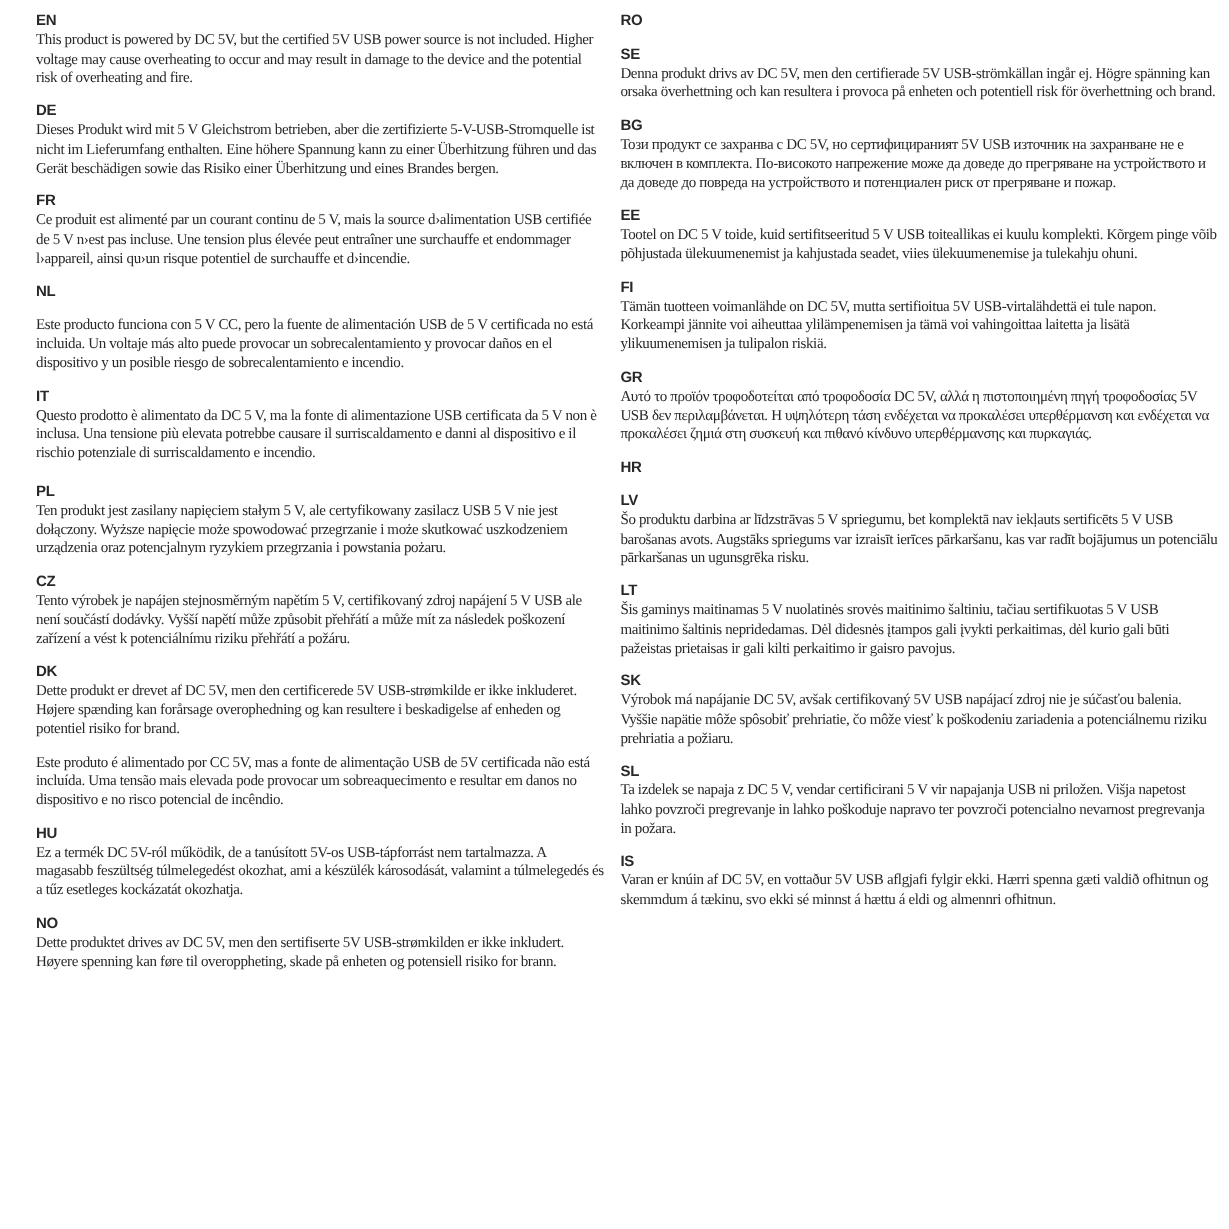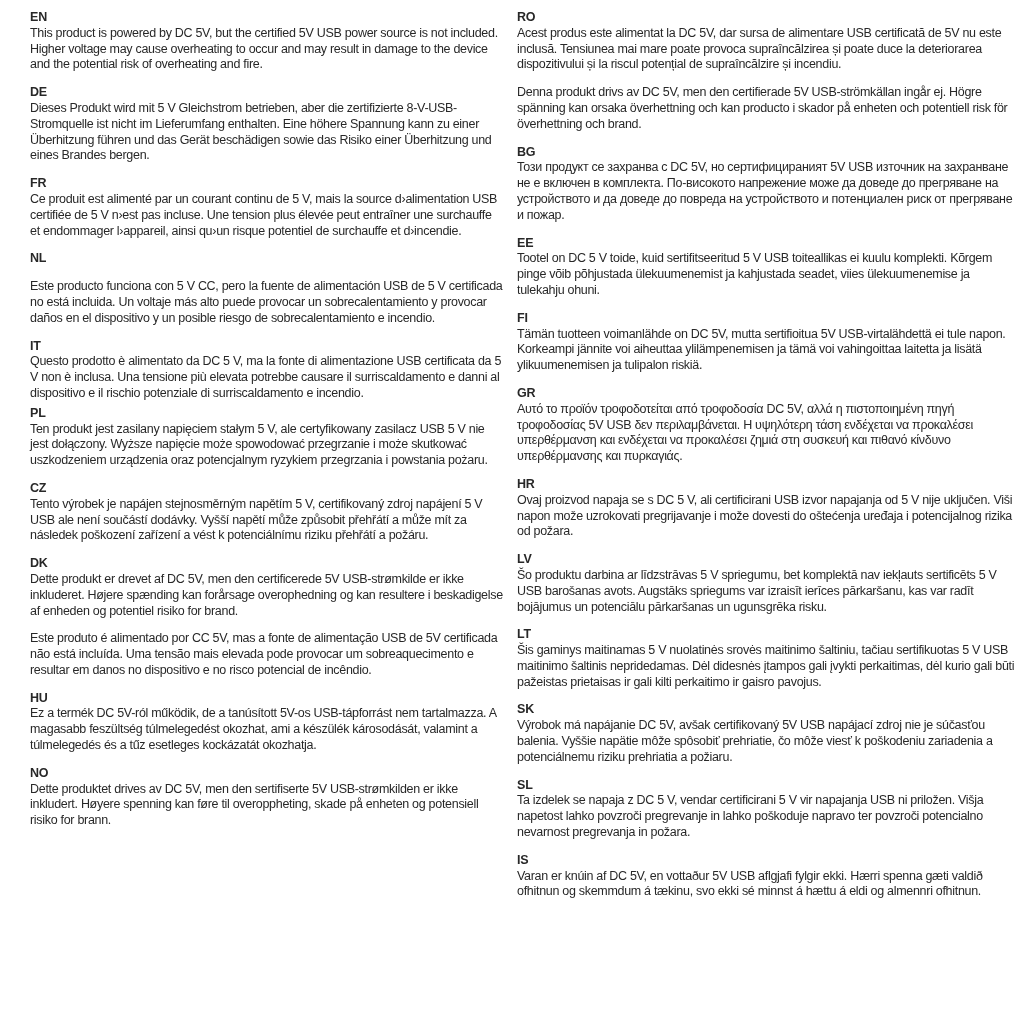--- a/index.html
+++ b/index.html
@@ -19,47 +19,48 @@
     column-gap: 13px;
     color: #282828;
   }
   .column {
     display: block;
   }
   .section {
     margin-bottom: 12px;
   }
   .section[data-name="language-section-it"] {
-    margin-bottom: 4px;
+    margin-bottom: 16px;
   }
   .lang-code {
     font-size: 12.5px;
     font-weight: bold;
     line-height: 15.8px;
     letter-spacing: -0.2px;
   }
   .lang-text {
     font-size: 12.5px;
     font-weight: normal;
     line-height: 15.8px;
     letter-spacing: -0.3px;
+    font-family: Liberation Serif, serif;
   }
 </style>
 </head>
 <body>
 
 <div class="page" data-name="multilingual-warning-document">
   <div class="column" id="col-left" data-name="left-column">
       <div class="section" data-name="language-section-en">
         <div class="lang-code" data-name="language-code-en">EN</div>
         <div class="lang-text" data-name="warning-text-en">This product is powered by DC 5V, but the certified 5V USB power source is not included. Higher voltage may cause overheating to occur and may result in damage to the device and the potential risk of overheating and fire.</div>
       </div>
       <div class="section" data-name="language-section-de">
         <div class="lang-code" data-name="language-code-de">DE</div>
-        <div class="lang-text" data-name="warning-text-de">Dieses Produkt wird mit 5 V Gleichstrom betrieben, aber die zertifizierte 8-V-USB-Stromquelle ist nicht im Lieferumfang enthalten. Eine höhere Spannung kann zu einer Überhitzung führen und das Gerät beschädigen sowie das Risiko einer Überhitzung und eines Brandes bergen.</div>
+        <div class="lang-text" data-name="warning-text-de">Dieses Produkt wird mit 5 V Gleichstrom betrieben, aber die zertifizierte 5-V-USB-Stromquelle ist nicht im Lieferumfang enthalten. Eine höhere Spannung kann zu einer Überhitzung führen und das Gerät beschädigen sowie das Risiko einer Überhitzung und eines Brandes bergen.</div>
       </div>
       <div class="section" data-name="language-section-fr">
         <div class="lang-code" data-name="language-code-fr">FR</div>
         <div class="lang-text" data-name="warning-text-fr">Ce produit est alimenté par un courant continu de 5 V, mais la source d›alimentation USB certifiée de 5 V n›est pas incluse. Une tension plus élevée peut entraîner une surchauffe et endommager l›appareil, ainsi qu›un risque potentiel de surchauffe et d›incendie.</div>
       </div>
       <div class="section" data-name="language-section-nl">
         <div class="lang-code" data-name="language-code-nl">NL</div>
       </div>
       <div class="section" data-name="language-section-es">
         <div class="lang-text" data-name="warning-text-es">Este producto funciona con 5 V CC, pero la fuente de alimentación USB de 5 V certificada no está incluida. Un voltaje más alto puede provocar un sobrecalentamiento y provocar daños en el dispositivo y un posible riesgo de sobrecalentamiento e incendio.</div>
@@ -88,44 +89,43 @@
         <div class="lang-text" data-name="warning-text-hu">Ez a termék DC 5V-ról működik, de a tanúsított 5V-os USB-tápforrást nem tartalmazza. A magasabb feszültség túlmelegedést okozhat, ami a készülék károsodását, valamint a túlmelegedés és a tűz esetleges kockázatát okozhatja.</div>
       </div>
       <div class="section" data-name="language-section-no">
         <div class="lang-code" data-name="language-code-no">NO</div>
         <div class="lang-text" data-name="warning-text-no">Dette produktet drives av DC 5V, men den sertifiserte 5V USB-strømkilden er ikke inkludert. Høyere spenning kan føre til overoppheting, skade på enheten og potensiell risiko for brann.</div>
       </div>
     </div>
   <div class="column" id="col-right" data-name="right-column">
       <div class="section" data-name="language-section-ro">
         <div class="lang-code" data-name="language-code-ro">RO</div>
-        <div class="lang-text" data-name="warning-text-ro">Acest produs este alimentat la DC 5V, dar sursa de alimentare USB certificată de 5V nu este inclusă. Tensiunea mai mare poate provoca supraîncălzirea și poate duce la deteriorarea dispozitivului și la riscul potențial de supraîncălzire și incendiu.</div>
       </div>
       <div class="section" data-name="language-section-se">
-        <div class="lang-text" data-name="warning-text-se">Denna produkt drivs av DC 5V, men den certifierade 5V USB-strömkällan ingår ej. Högre spänning kan orsaka överhettning och kan producto i skador på enheten och potentiell risk för överhettning och brand.</div>
+        <div class="lang-code" data-name="language-code-se">SE</div>
+        <div class="lang-text" data-name="warning-text-se">Denna produkt drivs av DC 5V, men den certifierade 5V USB-strömkällan ingår ej. Högre spänning kan orsaka överhettning och kan resultera i provoca på enheten och potentiell risk för överhettning och brand.</div>
       </div>
       <div class="section" data-name="language-section-bg">
         <div class="lang-code" data-name="language-code-bg">BG</div>
         <div class="lang-text" data-name="warning-text-bg">Този продукт се захранва с DC 5V, но сертифицираният 5V USB източник на захранване не е включен в комплекта. По-високото напрежение може да доведе до прегряване на устройството и да доведе до повреда на устройството и потенциален риск от прегряване и пожар.</div>
       </div>
       <div class="section" data-name="language-section-ee">
         <div class="lang-code" data-name="language-code-ee">EE</div>
         <div class="lang-text" data-name="warning-text-ee">Tootel on DC 5 V toide, kuid sertifitseeritud 5 V USB toiteallikas ei kuulu komplekti. Kõrgem pinge võib põhjustada ülekuumenemist ja kahjustada seadet, viies ülekuumenemise ja tulekahju ohuni.</div>
       </div>
       <div class="section" data-name="language-section-fi">
         <div class="lang-code" data-name="language-code-fi">FI</div>
         <div class="lang-text" data-name="warning-text-fi">Tämän tuotteen voimanlähde on DC 5V, mutta sertifioitua 5V USB-virtalähdettä ei tule napon. Korkeampi jännite voi aiheuttaa ylilämpenemisen ja tämä voi vahingoittaa laitetta ja lisätä ylikuumenemisen ja tulipalon riskiä.</div>
       </div>
       <div class="section" data-name="language-section-gr">
         <div class="lang-code" data-name="language-code-gr">GR</div>
         <div class="lang-text" data-name="warning-text-gr">Αυτό το προϊόν τροφοδοτείται από τροφοδοσία DC 5V, αλλά η πιστοποιημένη πηγή τροφοδοσίας 5V USB δεν περιλαμβάνεται. Η υψηλότερη τάση ενδέχεται να προκαλέσει υπερθέρμανση και ενδέχεται να προκαλέσει ζημιά στη συσκευή και πιθανό κίνδυνο υπερθέρμανσης και πυρκαγιάς.</div>
       </div>
       <div class="section" data-name="language-section-hr">
         <div class="lang-code" data-name="language-code-hr">HR</div>
-        <div class="lang-text" data-name="warning-text-hr">Ovaj proizvod napaja se s DC 5 V, ali certificirani USB izvor napajanja od 5 V nije uključen. Viši napon može uzrokovati pregrijavanje i može dovesti do oštećenja uređaja i potencijalnog rizika od požara.</div>
       </div>
       <div class="section" data-name="language-section-lv">
         <div class="lang-code" data-name="language-code-lv">LV</div>
         <div class="lang-text" data-name="warning-text-lv">Šo produktu darbina ar līdzstrāvas 5 V spriegumu, bet komplektā nav iekļauts sertificēts 5 V USB barošanas avots. Augstāks spriegums var izraisīt ierīces pārkaršanu, kas var radīt bojājumus un potenciālu pārkaršanas un ugunsgrēka risku.</div>
       </div>
       <div class="section" data-name="language-section-lt">
         <div class="lang-code" data-name="language-code-lt">LT</div>
         <div class="lang-text" data-name="warning-text-lt">Šis gaminys maitinamas 5 V nuolatinės srovės maitinimo šaltiniu, tačiau sertifikuotas 5 V USB maitinimo šaltinis nepridedamas. Dėl didesnės įtampos gali įvykti perkaitimas, dėl kurio gali būti pažeistas prietaisas ir gali kilti perkaitimo ir gaisro pavojus.</div>
       </div>
       <div class="section" data-name="language-section-sk">

